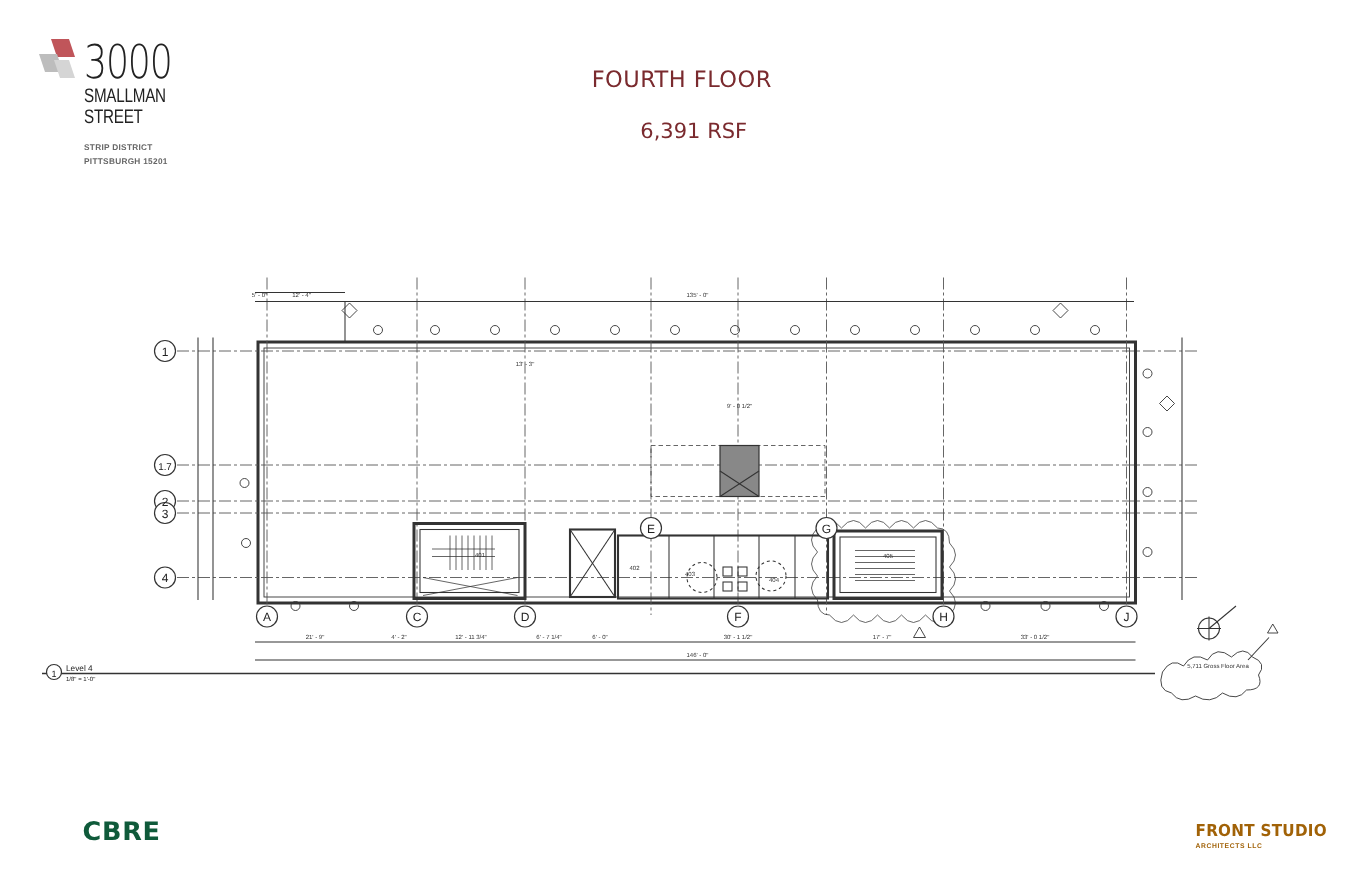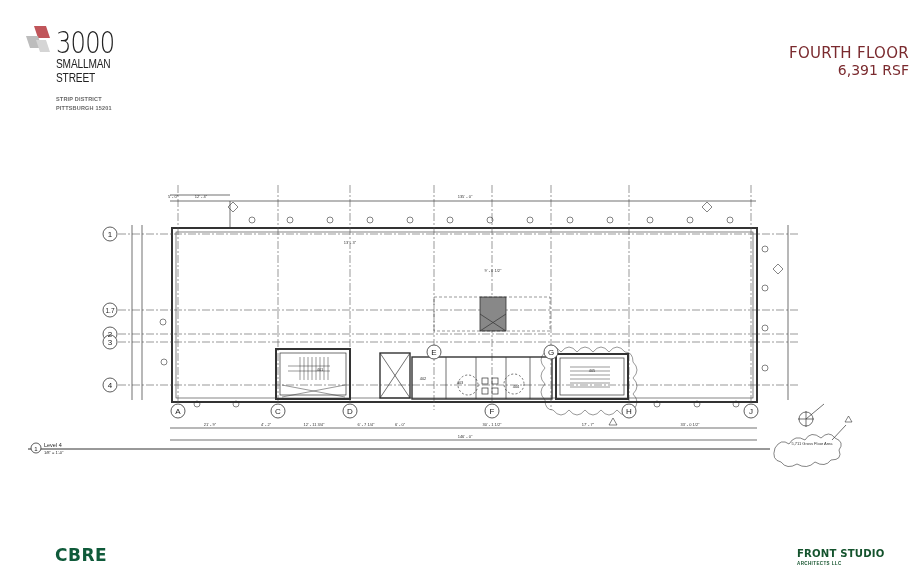--- a/index.html
+++ b/index.html
@@ -4,26 +4,26 @@
 <style>
   html,body{margin:0;padding:0;background:#fff;}
   body{width:909px;height:588px;position:relative;overflow:hidden;font-family:"Liberation Sans",sans-serif;}
   .logo{position:absolute;left:26px;top:26px;width:120px;height:90px;text-decoration:underline;}
   .logo .mark{position:absolute;left:0;top:0;width:32px;height:30px;}
   .logo .num{position:absolute;left:30px;top:-2px;font-family:"DejaVu Sans",sans-serif;font-size:31px;letter-spacing:-1px;color:#222;font-weight:300;transform:scaleX(0.78);transform-origin:left top;}
   .logo .l1,.logo .l2{position:absolute;left:30px;font-size:13px;color:#222;transform:scaleX(0.78);transform-origin:left top;letter-spacing:-0.2px;}
   .logo .l1{top:30px;} .logo .l2{top:44px;}
   .logo .s1,.logo .s2{position:absolute;left:30px;font-size:5.5px;color:#666;font-weight:bold;letter-spacing:0.2px;}
   .logo .s1{top:70px;} .logo .s2{top:79px;}
-  .title{position:absolute;left:0;width:909px;top:44px;text-align:right;color:#7a2a2e;font-family:"DejaVu Sans",sans-serif;}
+  .title{position:absolute;left:0;width:909px;top:44px;text-align:center;color:#7a2a2e;font-family:"DejaVu Sans",sans-serif;}
   .title .t1{font-size:15px;letter-spacing:0.3px;}
-  .title .t2{font-size:14px;margin-top:0;padding-left:16px;}
+  .title .t2{font-size:14px;margin-top:18px;padding-left:16px;}
   .plan{position:absolute;left:0;top:0;}
   .cbre{position:absolute;left:55px;top:545px;font-family:"DejaVu Sans",sans-serif;font-weight:bold;font-size:17px;color:#0f5a3a;letter-spacing:0.5px;}
-  .front{position:absolute;left:797px;top:547px;color:#14532d;}
+  .front{position:absolute;left:797px;top:547px;color:#a16207;}
   .front .f1{font-family:"DejaVu Sans",sans-serif;font-size:11px;font-weight:bold;letter-spacing:0.2px;transform:scaleX(0.92);transform-origin:left top;}
   .front .f2{font-size:4.5px;font-weight:bold;margin-top:1px;letter-spacing:0.4px;}
   .svgtext{font-family:"Liberation Sans",sans-serif;}
 </style>
 </head>
 <body>
 
 <div class="logo">
   <svg class="mark" viewBox="0 0 32 30">
     <polygon points="8,0 20,0 24,12 12,12" fill="#c0555a"></polygon>

